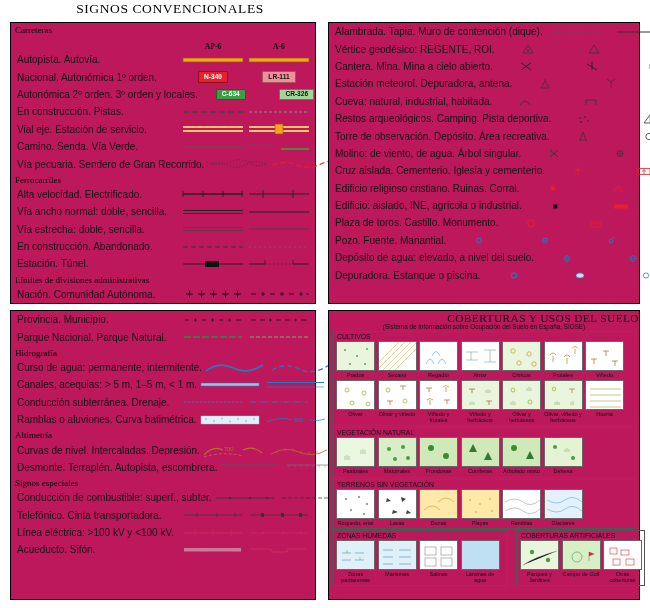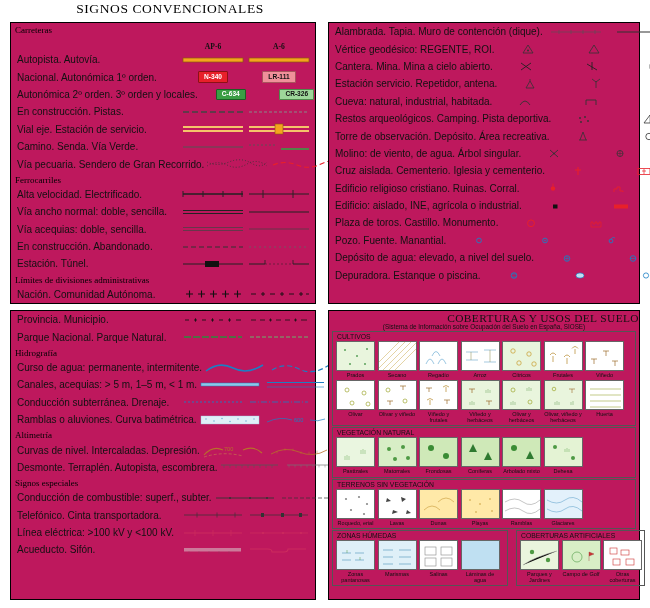--- a/index.html
+++ b/index.html
@@ -263,21 +263,21 @@
       </div>
       <div class="cell">
         <svg width="60" height="10">
             <line x1="0" y1="5" x2="60" y2="5" stroke="#222" stroke-width="1"></line>
           </svg>
       </div>
     </div>
   </div>
 
   <div class="row">
-    <div class="lbl">Vía acequias: doble, sencilla.</div>
+    <div class="lbl">Vía estrecha: doble, sencilla.</div>
     <div class="sym">
       <div class="cell">
         <svg width="60" height="10">
           <line x1="0" y1="3.5" x2="60" y2="3.5" stroke="#444" stroke-width="0.7"></line>
           <line x1="0" y1="6.5" x2="60" y2="6.5" stroke="#444" stroke-width="0.7"></line>
         </svg>
       </div>
       <div class="cell">
         <svg width="60" height="10">
             <line x1="0" y1="5" x2="60" y2="5" stroke="#444" stroke-width="0.7"></line>
@@ -428,21 +428,21 @@
             <rect x="19" y="2" width="16" height="9" rx="3" fill="none" stroke="#333" stroke-width="0.7"></rect>
             <g stroke="#333" stroke-width="0.7">
               <path d="M23 4 L31 9 M31 4 L23 9"></path>
             </g>
           </svg>
       </div>
     </div>
   </div>
 
   <div class="row">
-    <div class="lbl">Estación servicio. Repetidor, antena.</div>
+    <div class="lbl">Estación meteorol. Depuradora, antena.</div>
     <div class="sym">
       <div class="cell">
         <svg width="54" height="12">
             <polygon points="27,3 31,10 23,10" fill="none" stroke="#333" stroke-width="0.8"></polygon>
             <line x1="27" y1="3" x2="27" y2="1" stroke="#333" stroke-width="0.8"></line>
           </svg>
       </div>
       <div class="cell">
         <svg width="54" height="12">
             <path d="M27 10 v-7 M23 1 L27 4 L31 1" fill="none" stroke="#333" stroke-width="0.8"></path>

